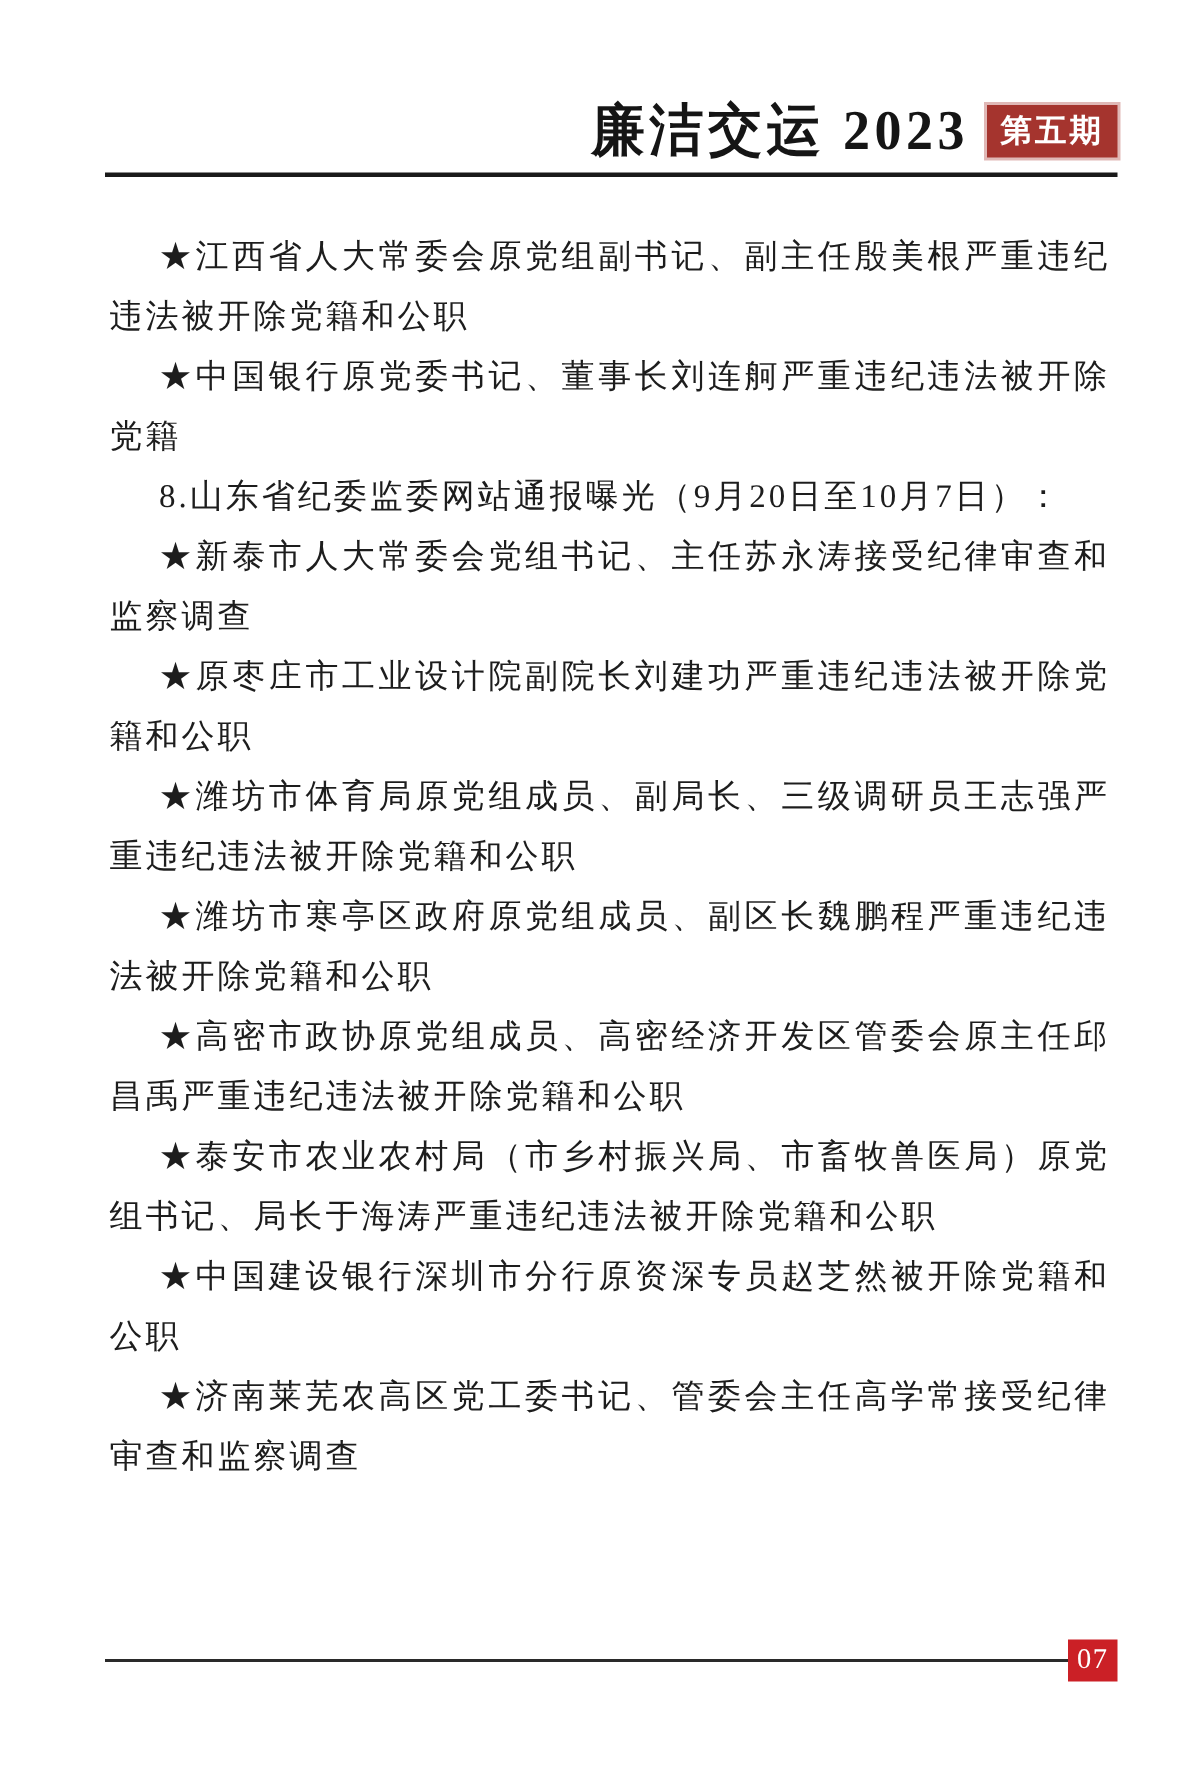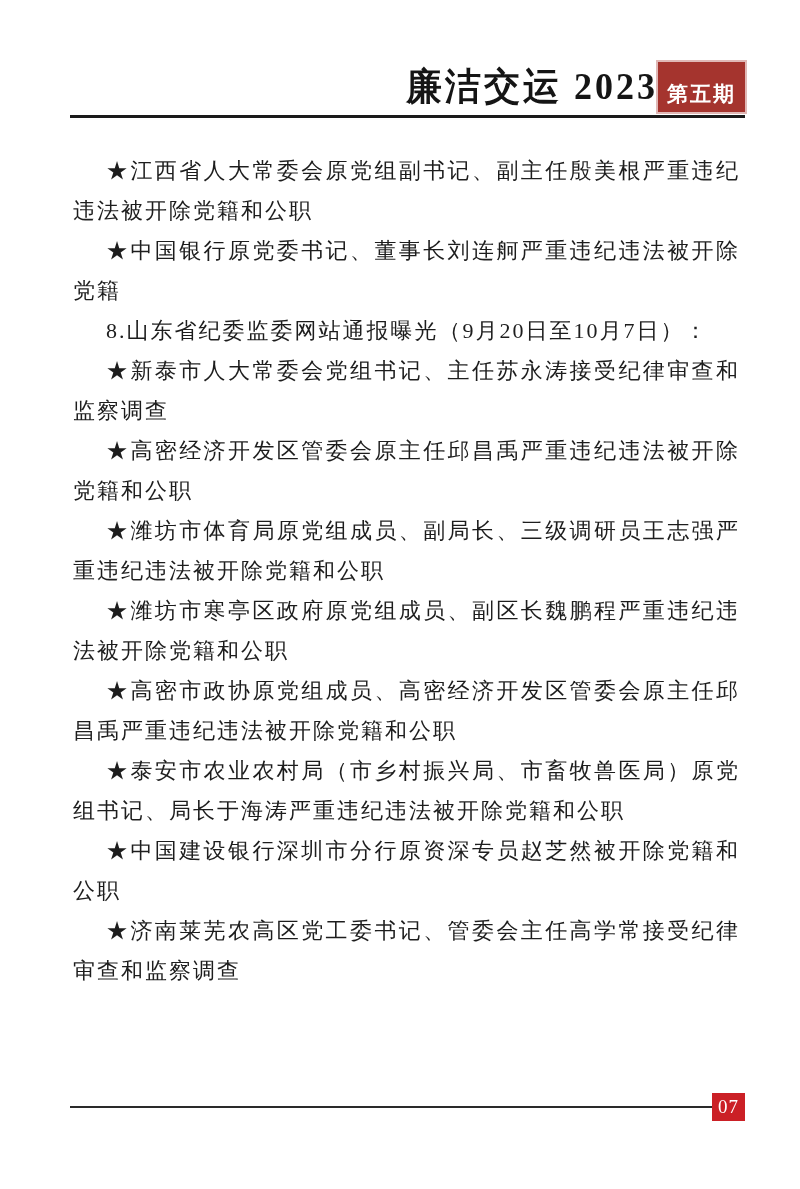--- a/index.html
+++ b/index.html
@@ -18,39 +18,40 @@
   
   .masthead {
     position: absolute;
     top: 66px;
     left: 70px;
     right: 55px;
     height: 42px;
     display: flex;
     justify-content: flex-end;
     align-items: center;
+    gap: 12px;
   }
   .masthead-title {
     font-size: 36px;
     font-weight: 900;
     color: #151515;
     letter-spacing: 3px;
     white-space: nowrap;
     transform: scaleY(1.04);
   }
   .issue-badge {
     display: inline-flex;
     align-items: center;
     justify-content: center;
     background: var(--badge-bg, #a5342e);
     color: #ffffff;
     font-size: 21px;
     font-weight: 700;
     letter-spacing: 2px;
-    padding: 18px 9px 4px 9px;
+    padding: 3px 9px 4px 9px;
     box-shadow: 0 0 0 2px rgba(165,52,46,0.35);
     white-space: nowrap;
   }
   .top-rule {
     position: absolute;
     top: 115px;
     left: 70px;
     right: 55px;
     height: 3px;
     background: #1a1a1a;
@@ -108,21 +109,21 @@
   </div>
 
   <div class="top-rule"></div>
 
   <div class="content">
 
   <p class="para">★江西省人大常委会原党组副书记、副主任殷美根严重违纪违法被开除党籍和公职</p>
       <p class="para">★中国银行原党委书记、董事长刘连舸严重违纪违法被开除党籍</p>
       <p class="para">8.山东省纪委监委网站通报曝光（9月20日至10月7日）：</p>
       <p class="para">★新泰市人大常委会党组书记、主任苏永涛接受纪律审查和监察调查</p>
-      <p class="para">★高密经济开发区管委会原主任邱昌禹严重违纪违法被开除党籍和公职</p>
+      <p class="para">★原枣庄市工业设计院副院长刘建功严重违纪违法被开除党籍和公职</p>
       <p class="para">★潍坊市体育局原党组成员、副局长、三级调研员王志强严重违纪违法被开除党籍和公职</p>
       <p class="para">★潍坊市寒亭区政府原党组成员、副区长魏鹏程严重违纪违法被开除党籍和公职</p>
       <p class="para">★高密市政协原党组成员、高密经济开发区管委会原主任邱昌禹严重违纪违法被开除党籍和公职</p>
       <p class="para">★泰安市农业农村局（市乡村振兴局、市畜牧兽医局）原党组书记、局长于海涛严重违纪违法被开除党籍和公职</p>
       <p class="para">★中国建设银行深圳市分行原资深专员赵芝然被开除党籍和公职</p>
       <p class="para">★济南莱芜农高区党工委书记、管委会主任高学常接受纪律审查和监察调查</p>
     </div>
 
   <div class="footer-rule"></div>
 

